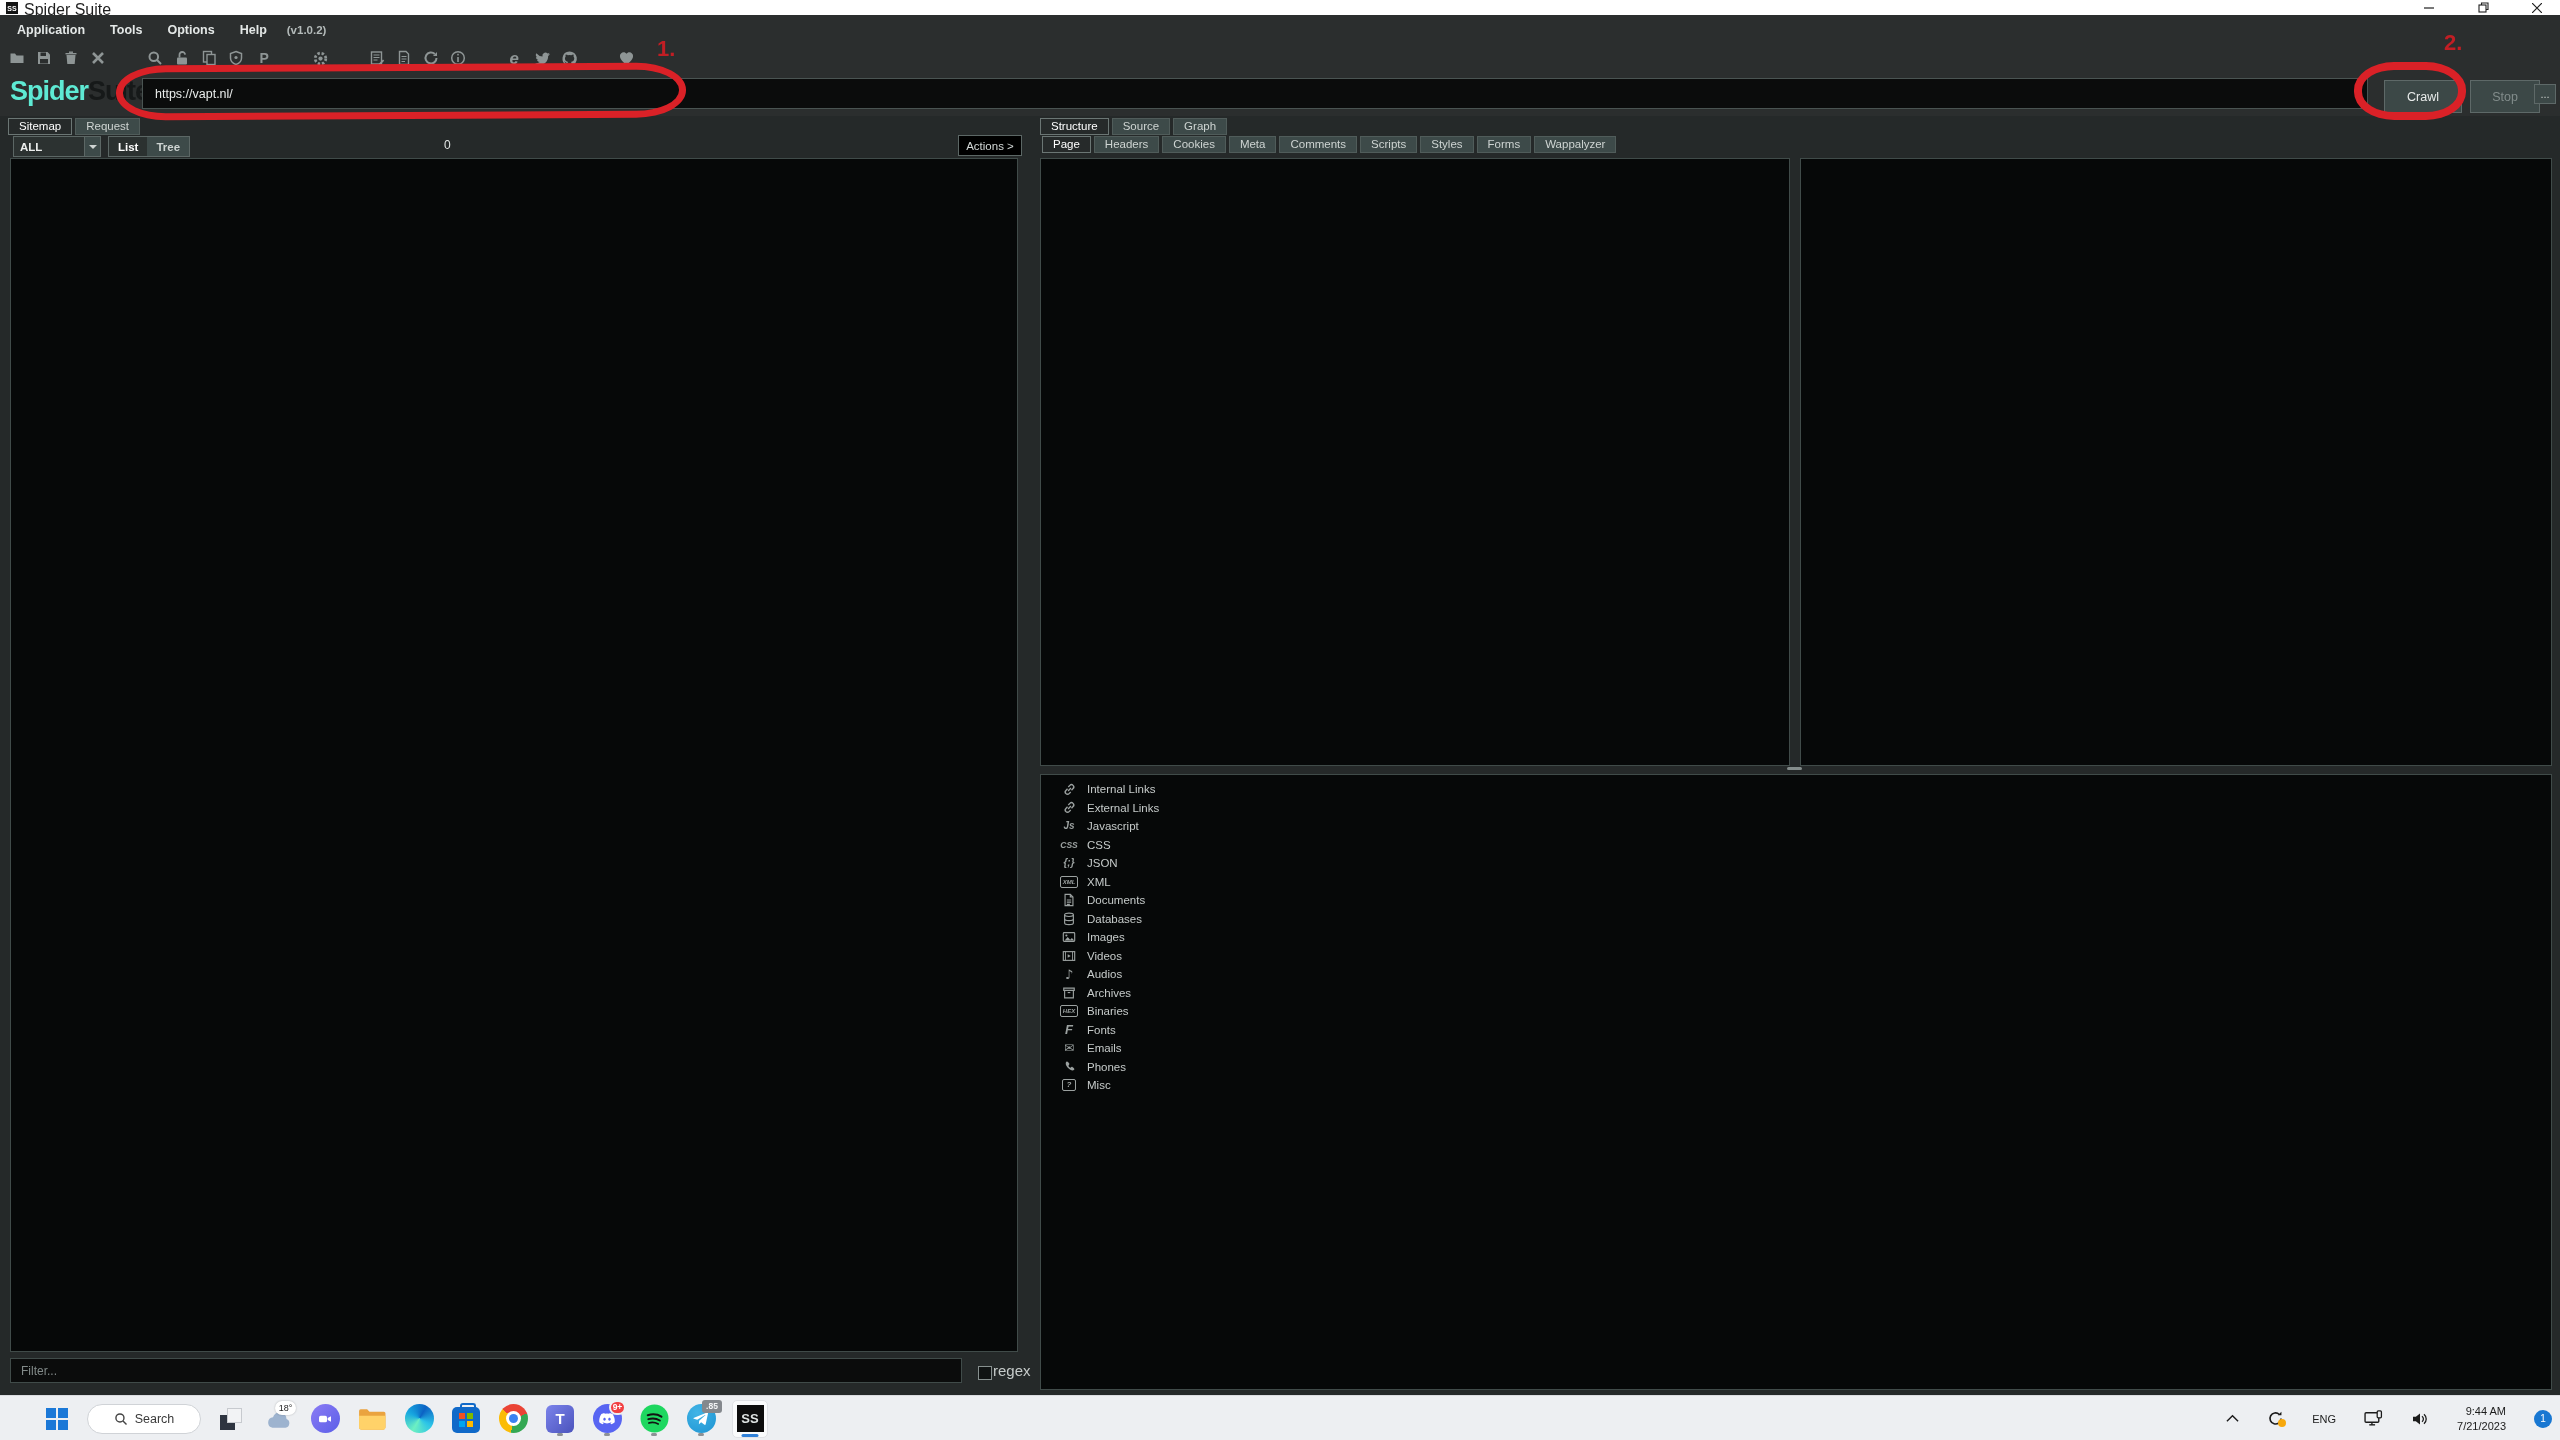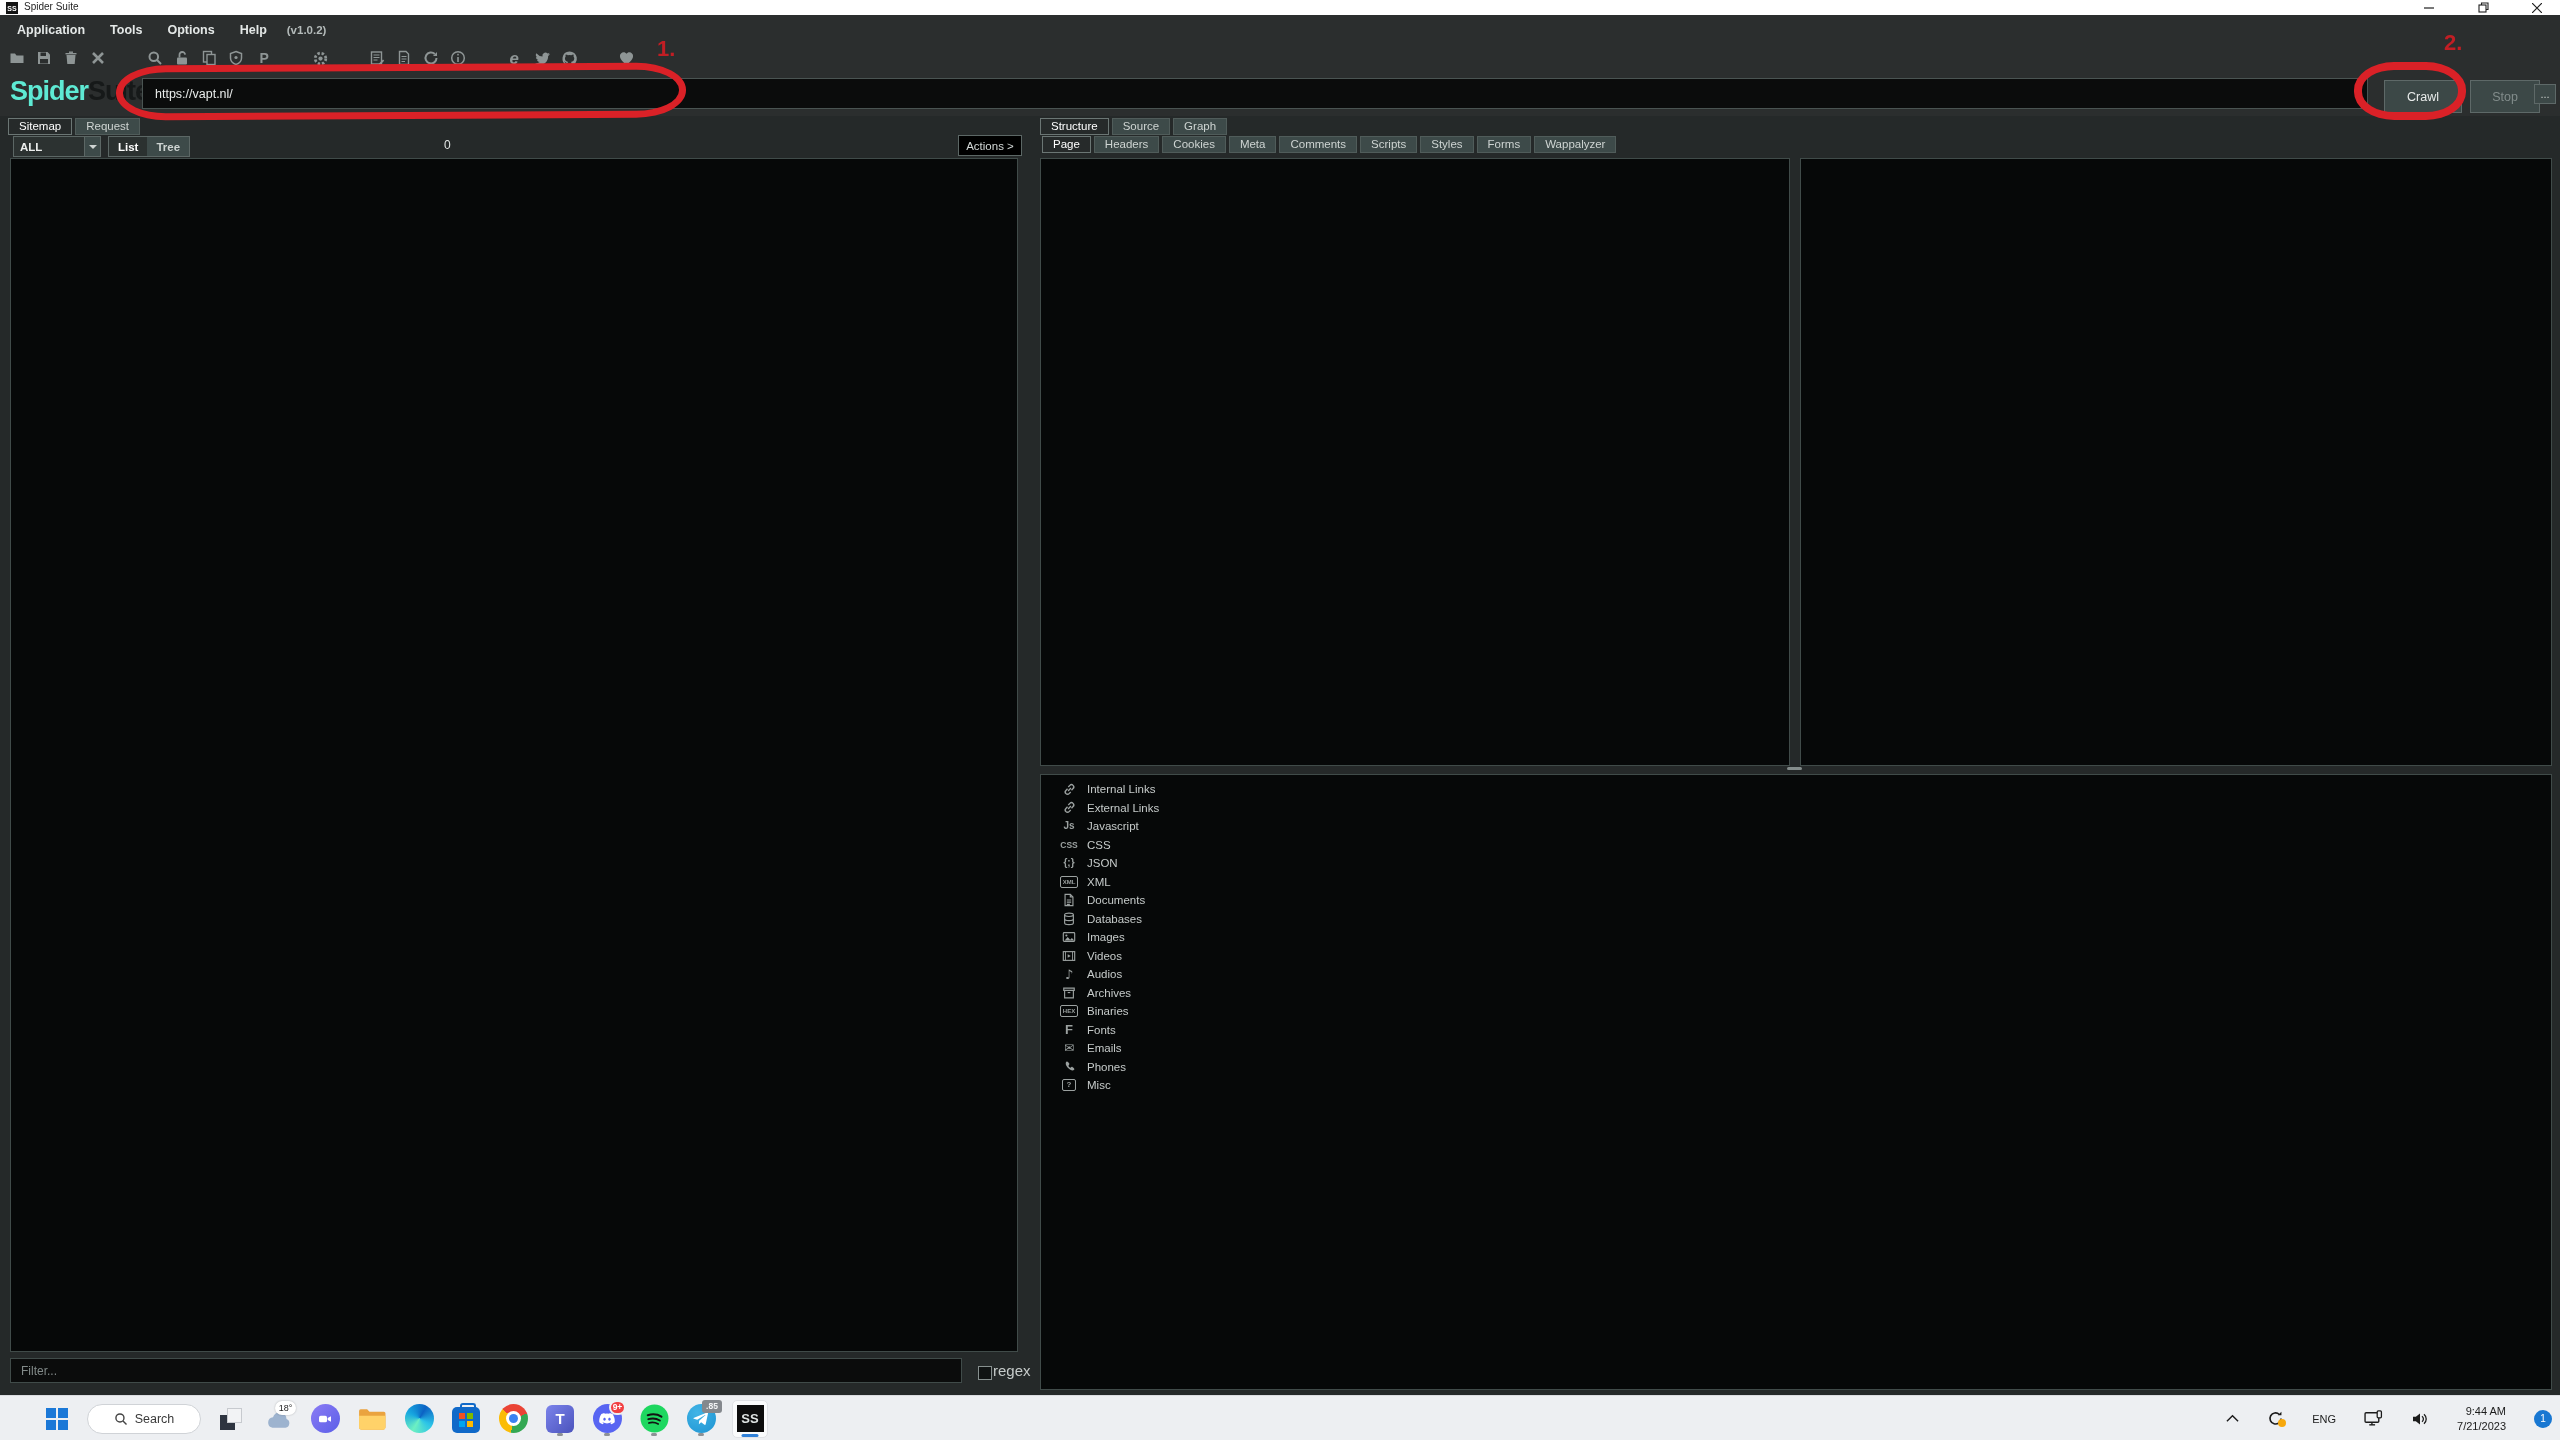--- a/index.html
+++ b/index.html
@@ -3,21 +3,21 @@
 <meta charset="utf-8">
 <style>
   html,body{margin:0;padding:0;background:#1a1c1c;}
   *{box-sizing:border-box;font-family:"Liberation Sans","DejaVu Sans",sans-serif;}
   #page{position:relative;width:2560px;height:1440px;background:#252929;overflow:hidden;}
 
   
   #titlebar{position:absolute;left:0;top:0;width:2560px;height:15px;background:#ffffff;}
   .app-ico{position:absolute;left:6px;top:2px;width:12px;height:12px;background:#141414;color:#fff;
     font-size:7px;font-weight:bold;display:flex;align-items:center;justify-content:center;letter-spacing:0;}
-  .t-title{position:absolute;left:24px;top:1px;font-size:10px;color:#1f1f1f;}
+  .t-title{position:absolute;left:24px;top:1px;font-size:16px;color:#1f1f1f;}
   .winctl{position:absolute;top:0;height:15px;width:34px;display:flex;align-items:center;justify-content:center;cursor:pointer;}
   .winctl svg{display:block;}
 
   
   #menubar{position:absolute;left:0;top:15px;width:2560px;height:29px;background:#2b2e2e;
     display:flex;align-items:center;padding-left:12px;gap:15px;}
   .menu-item{font-size:12.5px;font-weight:bold;color:#e4e8e7;padding:2px 5px;cursor:default;}
   .menu-version{font-size:11.5px;color:#b4bbba;font-weight:bold;}
 
   
@@ -76,21 +76,21 @@
   #lp-filter{position:absolute;left:10px;top:1242px;width:952px;height:25px;background:#0b0c0c;
     border:1px solid #404b49;color:#c9cecd;font-size:12px;padding:0 10px;outline:none;}
   #lp-filter::placeholder{color:#828a89;}
   #lp-regexbox{position:absolute;left:974px;top:1247px;width:14px;height:14px;accent-color:#3d4a49;
     appearance:none;border:1px solid #87908f;background:#101313;cursor:pointer;}
   #lp-regexlabel{position:absolute;left:993px;top:1246px;font-size:15px;color:#c6cbca;}
 
   
   #resources{position:absolute;left:1060px;top:664px;display:flex;flex-direction:column;}
   .res-row{display:flex;align-items:center;height:18.5px;gap:9px;cursor:pointer;}
-  .ric{width:18px;display:flex;align-items:center;justify-content:center;color:#9ba1a0;}
+  .ric{width:18px;display:flex;align-items:center;justify-content:center;color:#9ba1a0;font-style:italic;}
   .ri-txt{font-size:10px;font-weight:bold;color:#9ba1a0;line-height:1;}
   .ri-txt.small{font-size:8.5px;}
   .ri-glyph{font-size:13px;color:#9ba1a0;line-height:1;font-family:"DejaVu Sans",sans-serif;}
   .ri-box{border:1px solid #9ba1a0;color:#9ba1a0;font-size:6px;font-weight:bold;padding:2px 2px;border-radius:2px;line-height:1;}
   .ri-box.q{font-size:8px;padding:1px 4px;}
   .rlabel{font-size:11.5px;color:#c6cbca;}
 
   
   .anno{position:absolute;pointer-events:none;z-index:60;}
   #circle1{left:116px;top:64px;width:570px;height:55px;border:7px solid #da2127;border-radius:50px/27px;transform:rotate(-0.3deg);}

